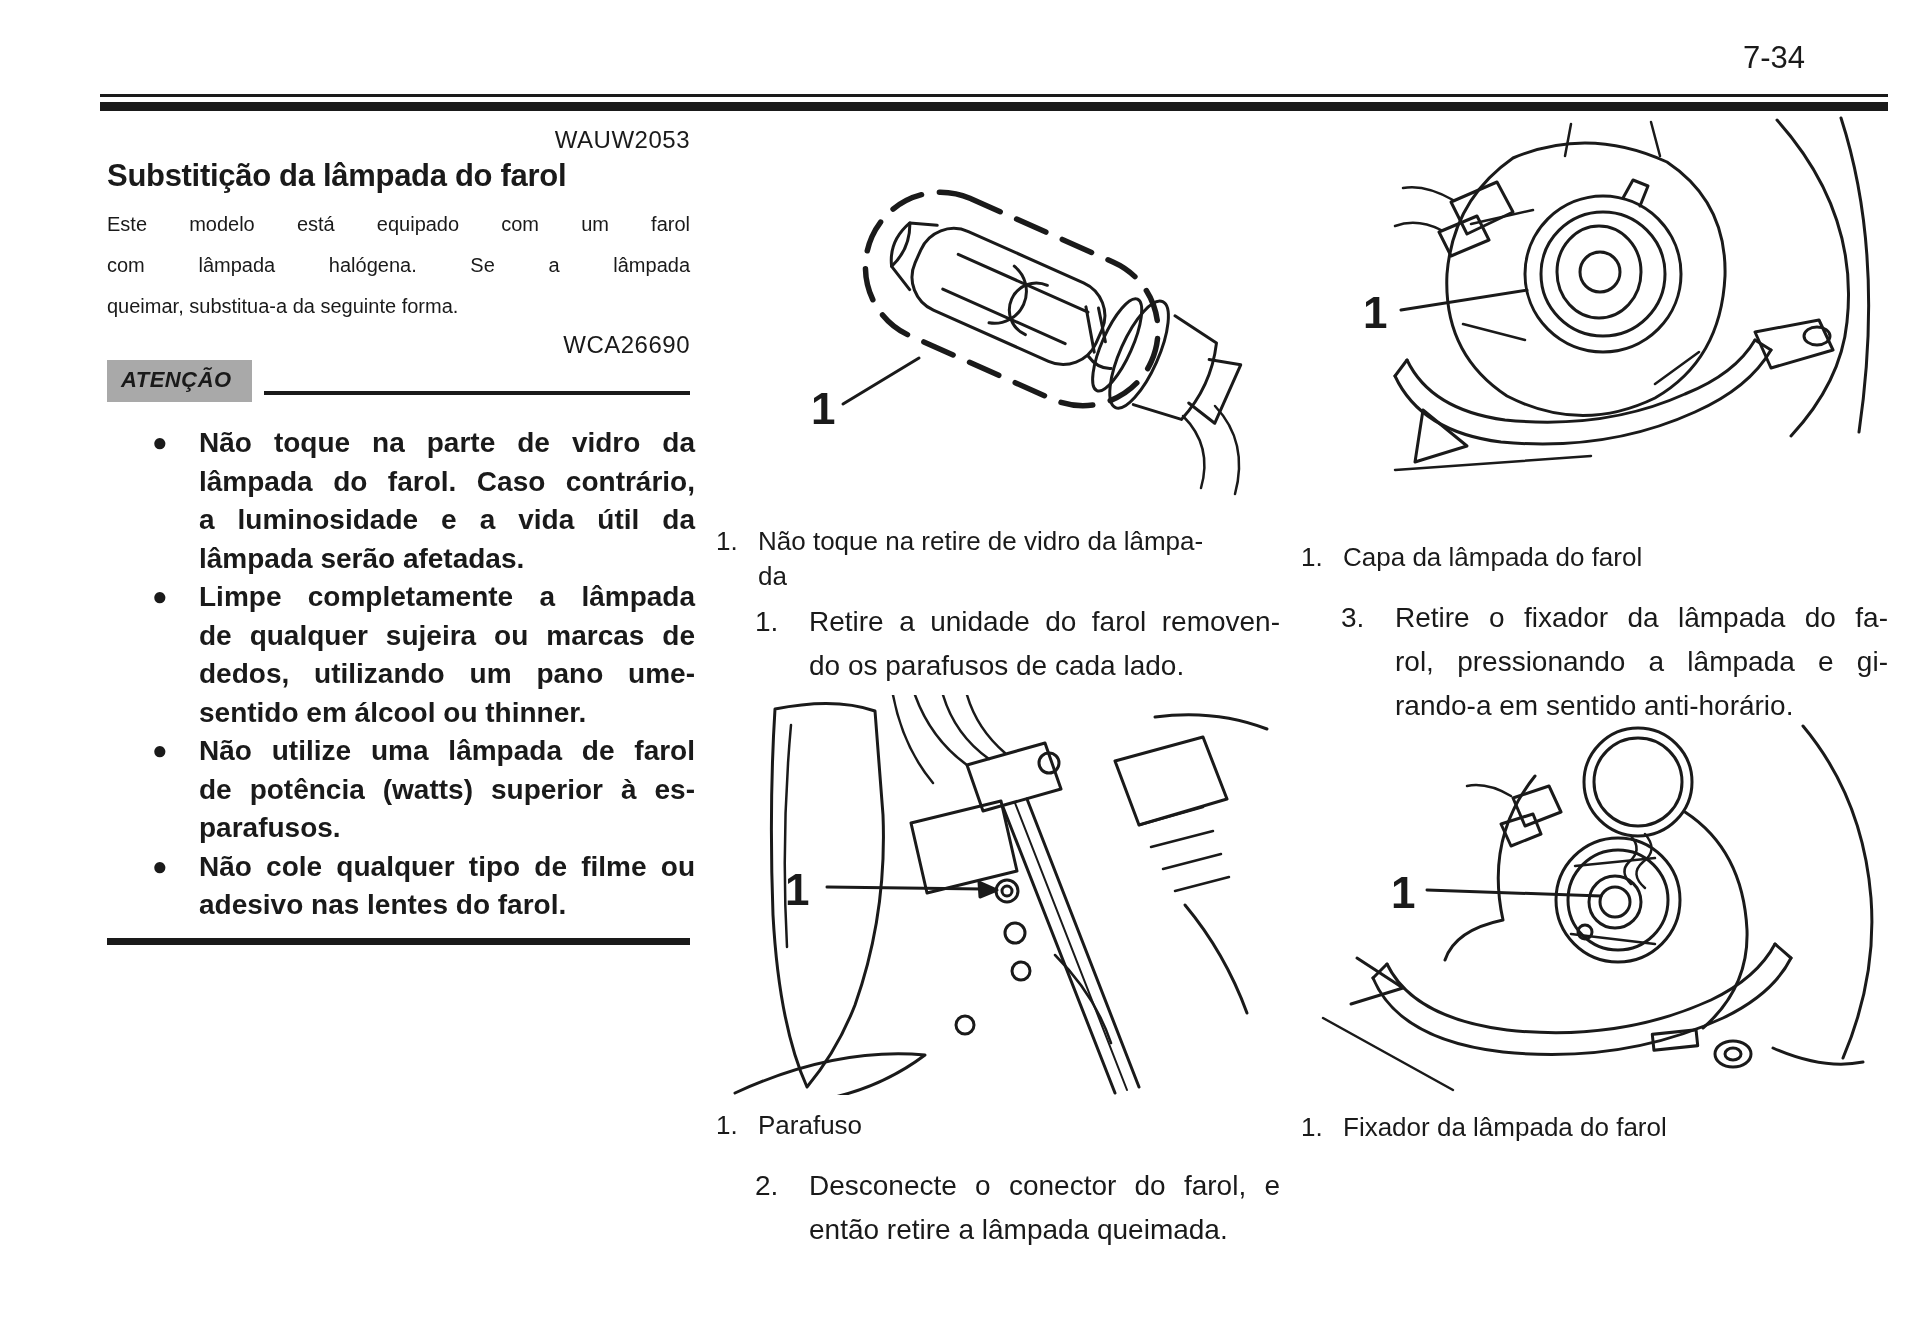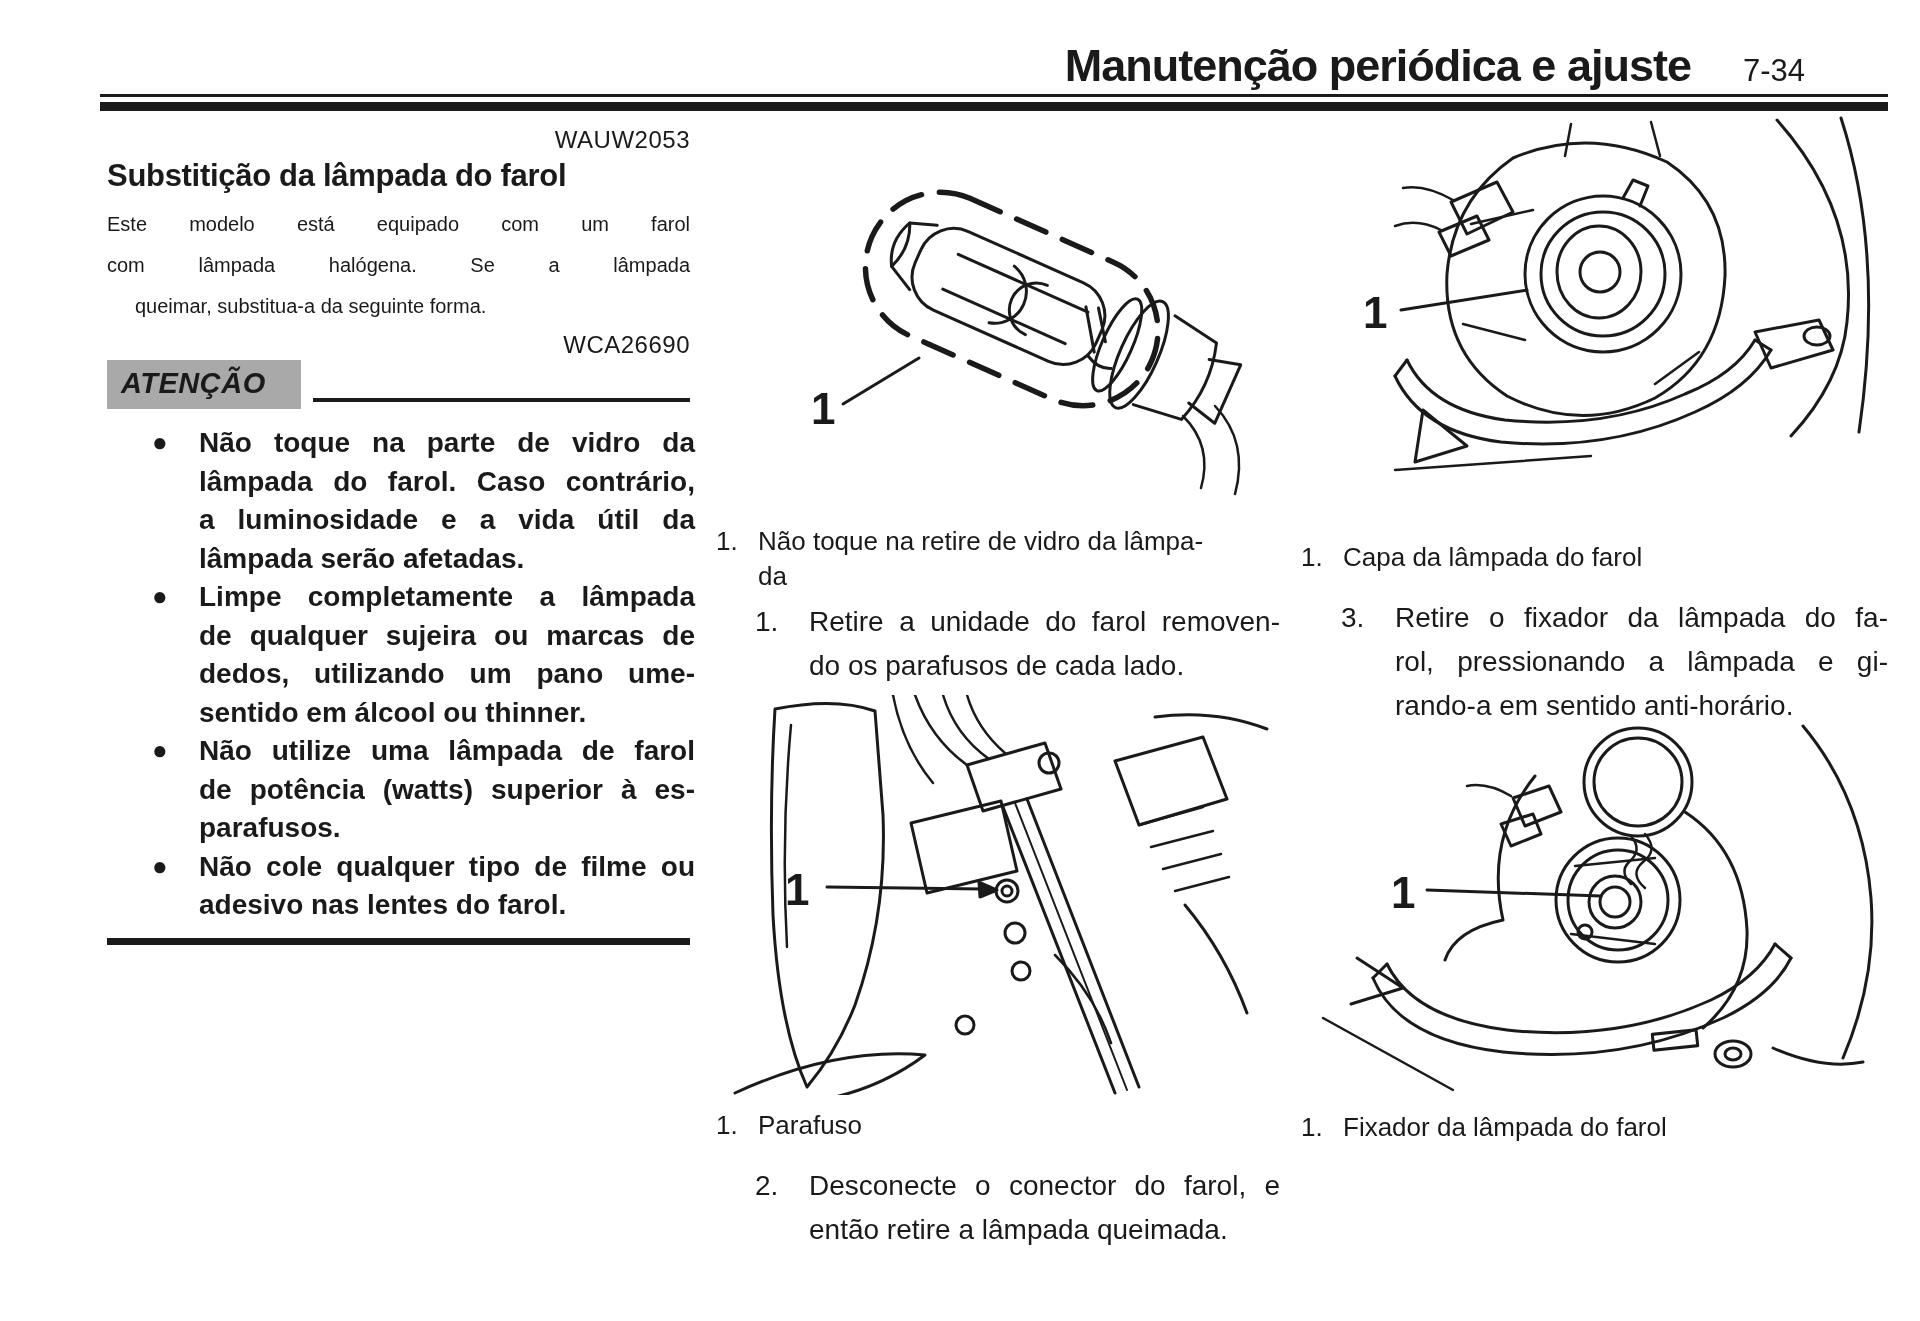--- a/index.html
+++ b/index.html
@@ -23,26 +23,26 @@
   .rule-thin{position:absolute;left:100px;top:94px;width:1788px;height:3px;background:var(--ink);}
   .rule-thick{position:absolute;left:100px;top:102px;width:1788px;height:9px;background:var(--ink);}
 
   
   .code{position:absolute;font-size:24px;letter-spacing:.5px;}
   .code-top{left:107px;top:126px;width:583px;text-align:right;}
   .code-mid{left:107px;top:331px;width:583px;text-align:right;}
   .section-title{position:absolute;left:107px;top:158px;width:600px;font-size:31px;font-weight:bold;letter-spacing:-.3px;white-space:nowrap;}
   .intro{position:absolute;left:107px;top:204px;width:583px;font-size:20px;line-height:41px;}
   .pline{text-align:justify;text-align-last:justify;}
-  .pline.last{text-align-last:left;margin-left:28px;}
+  .pline.last{text-align-last:left;}
 
   .warnhead{position:absolute;left:107px;top:360px;width:583px;display:flex;align-items:stretch;}
   .warnbox{
-    background:var(--warnbg);padding:7px 35px 9px 14px;
-    font-size:29px;font-weight:bold;font-style:italic;letter-spacing:.5px;text-align:right;
+    background:var(--warnbg);padding:7px 20px 9px 14px;
+    font-size:22px;font-weight:bold;font-style:italic;letter-spacing:.5px;text-align:right;
   }
   .warnrule{flex:1;align-self:flex-end;height:4px;margin:0 0 7px 12px;background:var(--ink);}
 
   .wlist{position:absolute;left:107px;top:424px;width:588px;font-size:28px;font-weight:bold;line-height:38.5px;}
   .witem{position:relative;padding-left:92px;}
   .wbullet{position:absolute;left:45px;top:-1px;font-size:26px;}
   .wline{text-align:justify;text-align-last:justify;}
   .wline.last{text-align-last:left;}
   .bottomrule{position:absolute;left:107px;top:938px;width:583px;height:7px;background:var(--ink);}
 
@@ -73,21 +73,20 @@
   .fig-holder{left:1303px;top:718px;width:585px;height:385px;}
   .lineart{stroke:var(--ink);fill:none;stroke-width:3;stroke-linecap:round;stroke-linejoin:round;}
   .callout{font-family:"Liberation Sans","DejaVu Sans",sans-serif;font-size:44px;font-weight:bold;fill:var(--ink);stroke:none;}
 </style>
 </head>
 <body>
 
 <div class="page">
 
   <div class="header-inner">
-    <div class="chapter-title">Manutenção periódica e ajuste</div>
     <div class="pagenum">7-34</div>
   </div>
   <div class="rule-thin"></div>
   <div class="rule-thick"></div>
 
   <div class="code code-top">WAUW2053</div>
   <div class="section-title">Substitição da lâmpada do farol</div>
 
   <div class="intro">
     <div class="pline">Este modelo está equipado com um farol</div>

